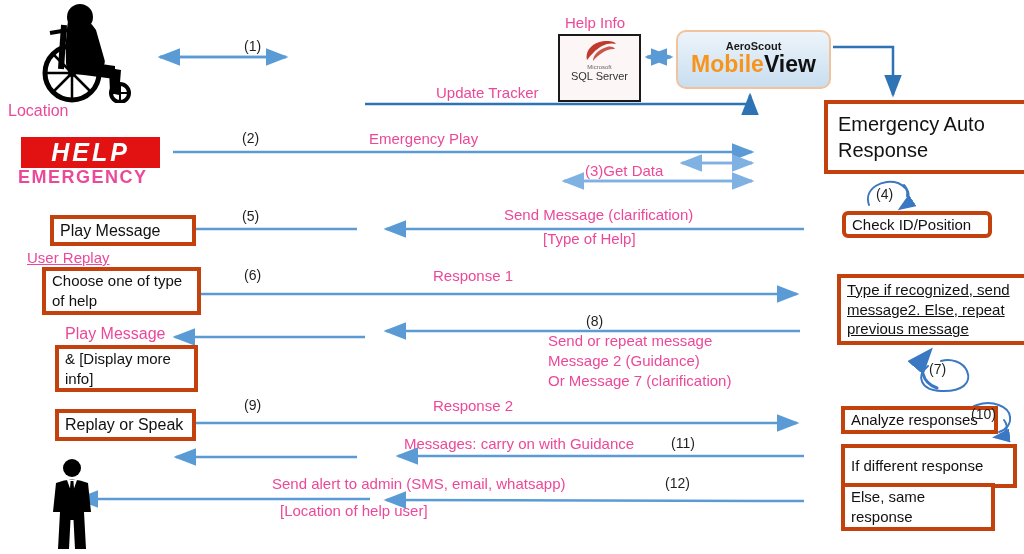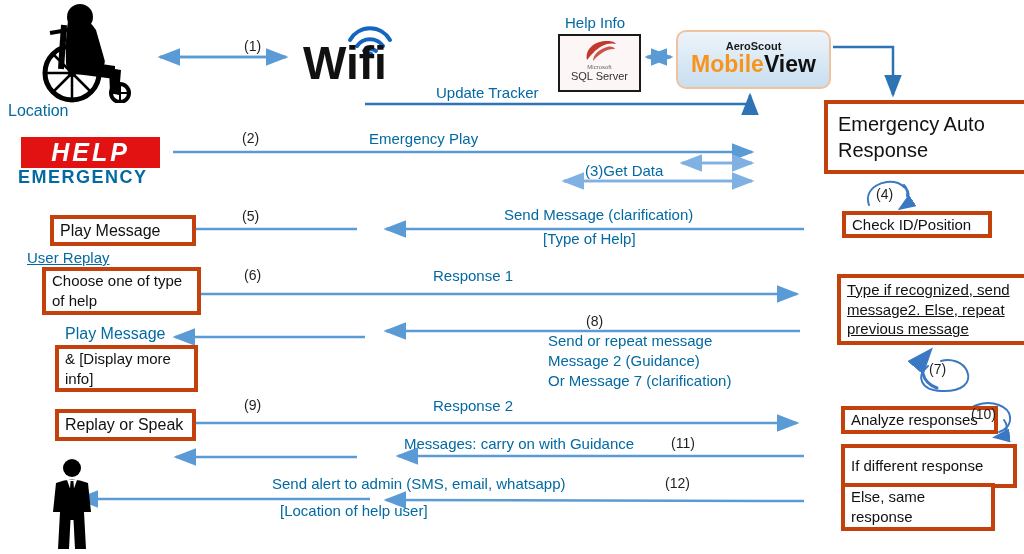--- a/index.html
+++ b/index.html
@@ -1,29 +1,29 @@
 <!DOCTYPE html>
 <html><head>
 <meta charset="utf-8">
 <style>
   html,body{margin:0;padding:0;background:#fff;}
   #canvas{position:relative;width:1024px;height:554px;background:#fff;overflow:hidden;
           font-family:"Liberation Sans",sans-serif;color:#1f1f1f;}
-  .lbl{position:absolute;font-size:15px;white-space:nowrap;color:#0369a1;}
+  .lbl{position:absolute;font-size:15px;white-space:nowrap;color:#ec4899;}
   .num{position:absolute;font-size:14px;white-space:nowrap;color:#1f1f1f;}
   .box{position:absolute;border:4px solid #c2410c;background:#fff;display:flex;align-items:center;
        font-size:15px;color:#111;line-height:1.32;box-sizing:border-box;padding:5px 6px;margin-left:36px;}
   .arrows{position:absolute;left:0;top:0;pointer-events:none;}
   .helpbox{position:absolute;left:21px;top:137px;width:139px;height:31px;background:#E21212;
            display:flex;align-items:center;justify-content:center;color:#fff;font-weight:bold;
            font-size:25px;letter-spacing:3px;font-style:italic;}
   .mvbox{position:absolute;left:676px;top:30px;width:155px;height:59px;border-radius:10px;
          border:2px solid #F0C29E;background:linear-gradient(#EDF4FA,#C8DEF0);
          display:flex;flex-direction:column;align-items:center;justify-content:center;box-sizing:border-box;}
-  .sqlbox{position:absolute;left:558px;top:34px;width:83px;height:58px;border:2px solid #1a1a1a;
+  .sqlbox{position:absolute;left:558px;top:34px;width:83px;height:68px;border:2px solid #1a1a1a;
           background:#FDF6F6;box-sizing:border-box;display:flex;flex-direction:column;align-items:center;justify-content:flex-start;}
   .wifi-text{position:absolute;left:0;top:16px;font-size:46px;font-weight:bold;color:#111;letter-spacing:0px;}
 </style>
 </head>
 <body>
 
 <div id="canvas">
 
   <svg class="arrows" width="1024" height="554" viewBox="0 0 1024 554">
     <defs>
@@ -131,31 +131,20 @@
       <line x1="31" y1="51" x2="69" y2="89"></line>
       <line x1="31" y1="89" x2="69" y2="51"></line>
     </g>
     <circle cx="50" cy="70" r="4" fill="#000"></circle>
     <circle cx="98" cy="90" r="9" fill="none" stroke="#000" stroke-width="4"></circle>
     <line x1="91" y1="90" x2="105" y2="90" stroke="#000" stroke-width="2"></line>
     <line x1="98" y1="83" x2="98" y2="97" stroke="#000" stroke-width="2"></line>
   </svg>
   <div class="lbl" style="left:8px;top:102px;font-size:16px;">Location</div>
 
-  <div style="position:absolute;left:303px;top:20px;width:110px;height:72px;">
-    <svg style="position:absolute;left:40px;top:0;" width="54" height="38" viewBox="0 0 54 38">
-      <g fill="none" stroke="#1565C0" stroke-width="4" stroke-linecap="round">
-        <path d="M7,20 A23,23 0 0 1 47,20"></path>
-        <path d="M14,26 A16,16 0 0 1 40,26"></path>
-        <path d="M21,31 A9,9 0 0 1 33,31"></path>
-      </g>
-      <circle cx="27" cy="35" r="3.5" fill="#1565C0"></circle>
-    </svg>
-    <div class="wifi-text">Wifi</div>
-  </div>
 
   <div class="lbl" style="left:565px;top:14px;">Help Info</div>
   <div class="sqlbox">
     <svg width="34" height="26" viewBox="0 0 34 26" style="margin-top:2px;">
       <path d="M4,22 C2,12 10,4 22,3 C28,2.6 32,4 33,6 C30,5 24,5 19,8 C12,12 8,17 4,22 Z" fill="#C0392B"></path>
       <path d="M10,23 C10,17 16,11 24,9 C28,8 31,9 32,11 C28,10.6 23,12 19,15 C15,18 12,20 10,23 Z" fill="#C0392B" opacity="0.85"></path>
     </svg>
     <div style="font-size:6px;color:#666;line-height:1;">Microsoft</div>
     <div style="font-size:11px;color:#333;line-height:1.1;">SQL Server</div>
   </div>
@@ -176,21 +165,21 @@
   </div>
   <div class="lbl" style="left:18px;top:167px;font-size:18px;font-weight:bold;letter-spacing:1.5px;">EMERGENCY</div>
 
   <div class="num" style="left:244px;top:38px;">(1)</div>
   <div class="lbl" style="left:436px;top:84px;">Update Tracker</div>
   <div class="num" style="left:242px;top:130px;">(2)</div>
   <div class="lbl" style="left:369px;top:130px;">Emergency Play</div>
   <div class="lbl" style="left:585px;top:162px;">(3)Get Data</div>
   <div class="num" style="left:876px;top:186px;">(4)</div>
 
-  <div class="box" style="left:806px;top:211px;width:150px;height:27px;">
+  <div class="box" style="left:806px;top:211px;width:150px;height:27px;border-radius:6px;">
     <span>Check ID/Position</span>
   </div>
 
   <div class="num" style="left:242px;top:208px;">(5)</div>
   <div class="lbl" style="left:504px;top:206px;">Send Message (clarification)</div>
   <div class="lbl" style="left:543px;top:230px;">[Type of Help]</div>
 
   <div class="box" style="left:14px;top:215px;width:146px;height:31px;font-size:16px;">
     <span>Play Message</span>
   </div>

